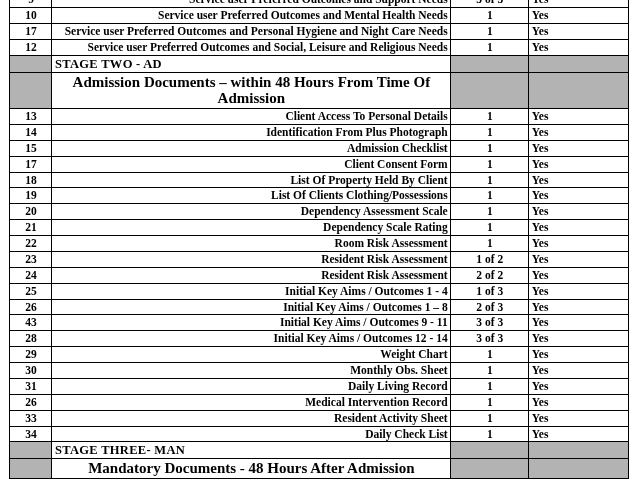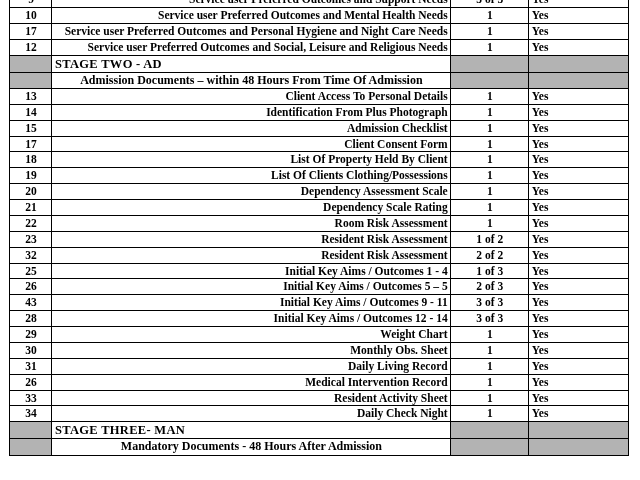--- a/index.html
+++ b/index.html
@@ -65,21 +65,21 @@
     letter-spacing: 0.3px;
   }
   tr.section td.sec-blank-r {
     background: #b3b3b3;
   }
   tr.subsection td.sub-blank {
     background: #b3b3b3;
   }
   tr.subsection td.sub-title {
     text-align: center;
-    font-size: 12px;
+    font-size: 15px;
   }
   tr.subsection td.sub-blank-r {
     background: #b3b3b3;
   }
   .two-line {
     line-height: 1.12;
   }
 </style>
 </head>
 <body>
@@ -183,34 +183,34 @@
           <td class="count">1</td>
           <td class="yes">Yes</td>
         </tr>
         <tr>
           <td class="num">23</td>
           <td class="desc two-line">Resident Risk Assessment</td>
           <td class="count">1 of 2</td>
           <td class="yes">Yes</td>
         </tr>
         <tr>
-          <td class="num">32</td>
+          <td class="num">24</td>
           <td class="desc two-line">Resident Risk Assessment</td>
           <td class="count">2 of 2</td>
           <td class="yes">Yes</td>
         </tr>
         <tr>
           <td class="num">25</td>
           <td class="desc two-line">Initial Key Aims / Outcomes 1 - 4</td>
           <td class="count">1 of 3</td>
           <td class="yes">Yes</td>
         </tr>
         <tr>
           <td class="num">26</td>
-          <td class="desc two-line">Initial Key Aims / Outcomes 5 – 5</td>
+          <td class="desc two-line">Initial Key Aims / Outcomes 1 – 8</td>
           <td class="count">2 of 3</td>
           <td class="yes">Yes</td>
         </tr>
         <tr>
           <td class="num">43</td>
           <td class="desc two-line">Initial Key Aims / Outcomes 9 - 11</td>
           <td class="count">3 of 3</td>
           <td class="yes">Yes</td>
         </tr>
         <tr>
@@ -244,21 +244,21 @@
           <td class="yes">Yes</td>
         </tr>
         <tr>
           <td class="num">33</td>
           <td class="desc two-line">Resident Activity Sheet</td>
           <td class="count">1</td>
           <td class="yes">Yes</td>
         </tr>
         <tr>
           <td class="num">34</td>
-          <td class="desc two-line">Daily Check Night</td>
+          <td class="desc two-line">Daily Check List</td>
           <td class="count">1</td>
           <td class="yes">Yes</td>
         </tr>
         <tr class="section">
           <td class="sec-blank">&nbsp;</td>
           <td class="sec-title">STAGE THREE- MAN</td>
           <td class="sec-blank-r">&nbsp;</td>
           <td class="sec-blank-r">&nbsp;</td>
         </tr>
         <tr class="subsection">

